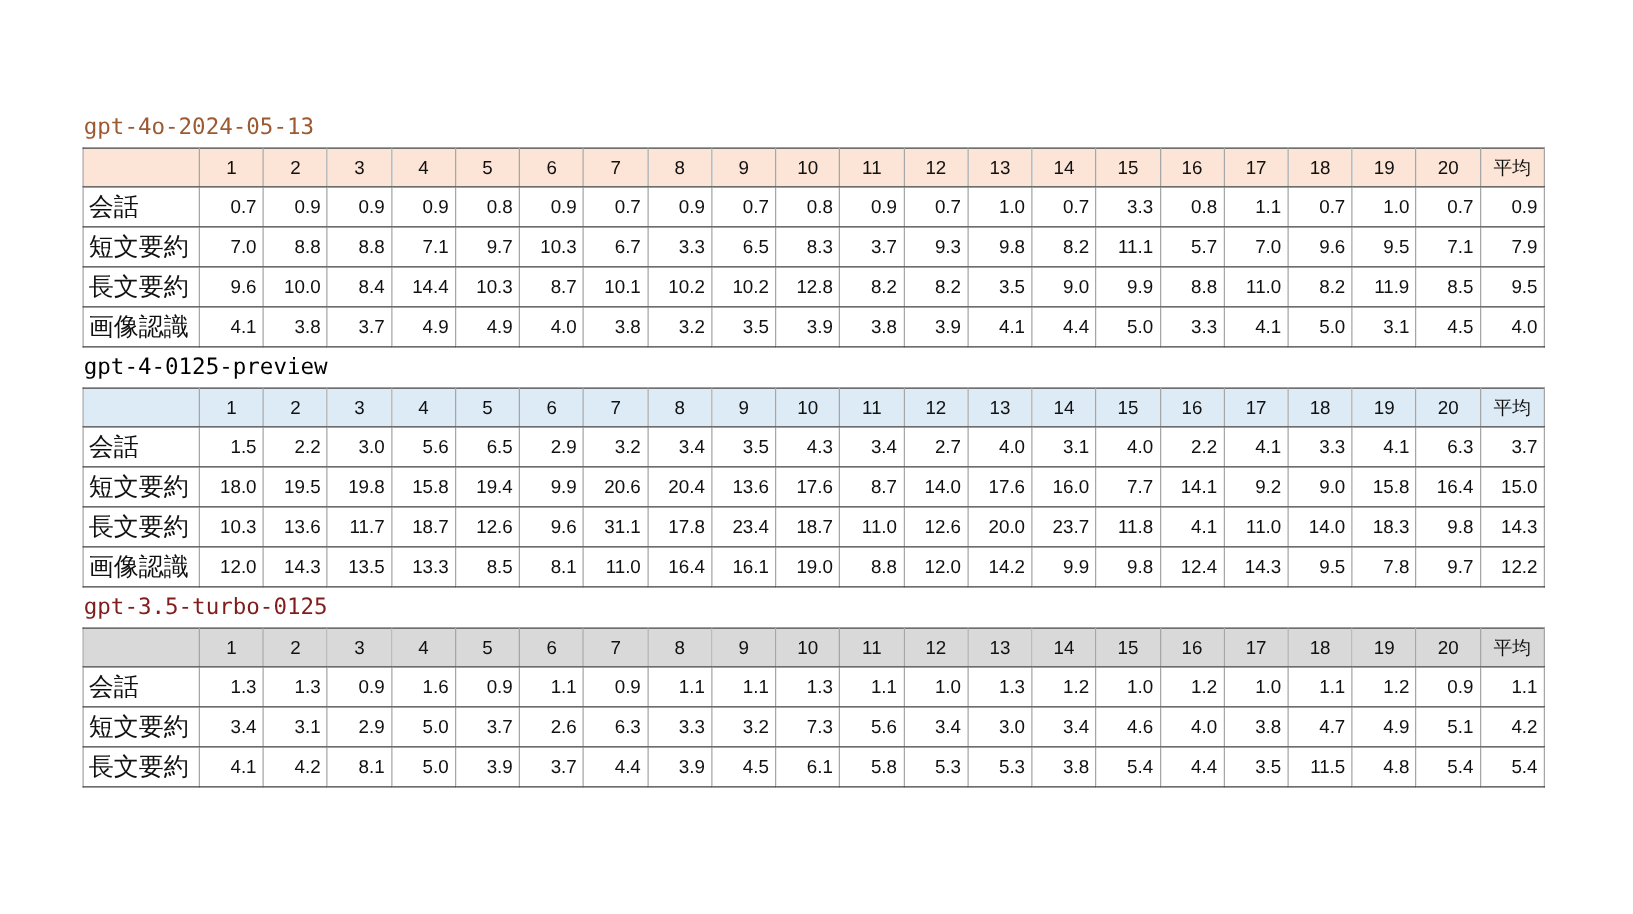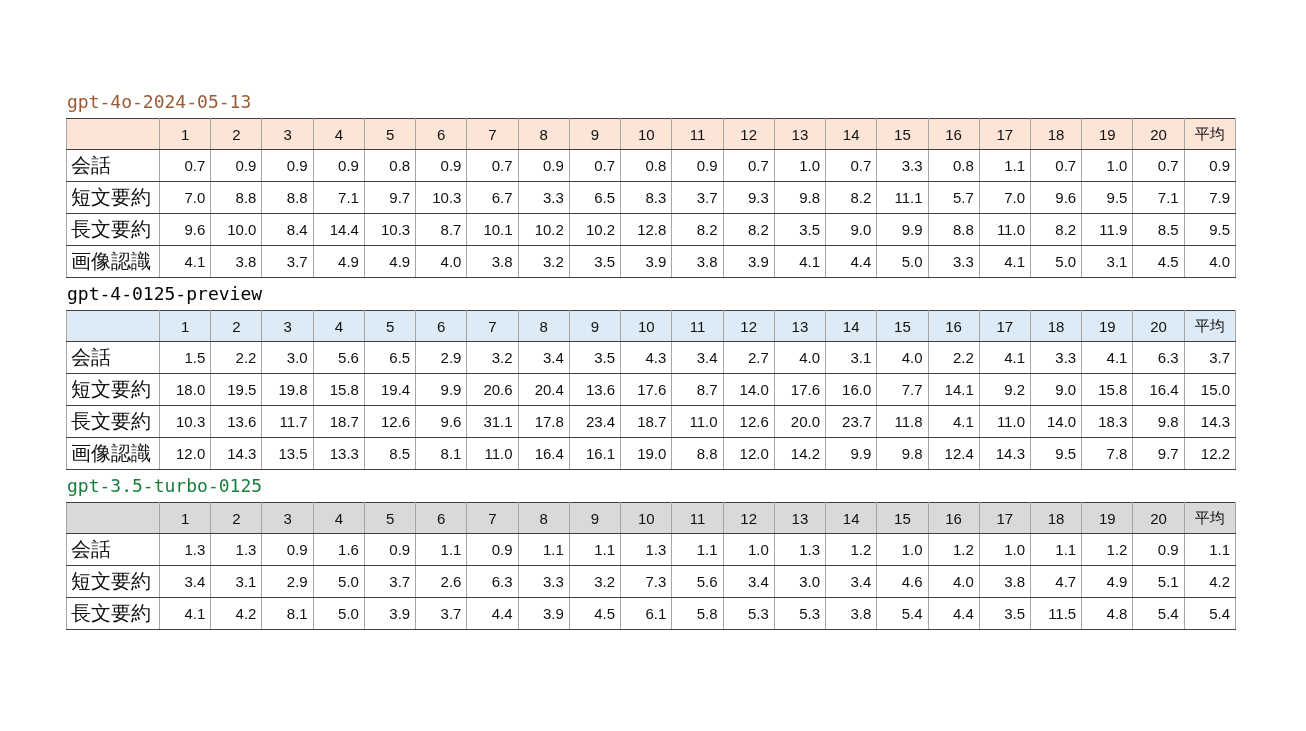--- a/index.html
+++ b/index.html
@@ -370,21 +370,21 @@
             <td class="num">9.5</td>
             <td class="num">7.8</td>
             <td class="num">9.7</td>
             <td class="num">12.2</td>
           </tr>
         </tbody>
       </table>
   </section>
 
   <section class="table-section">
-    <div class="table-title" style="color: #15803d;">gpt-3.5-turbo-0125</div>
+    <div class="table-title" style="color: #7f1d1d;">gpt-3.5-turbo-0125</div>
     <table class="bench" style="--hdr: #d9d9d9;">
         <colgroup>
           <col class="label-col">
           <col>
           <col>
           <col>
           <col>
           <col>
           <col>
           <col>

